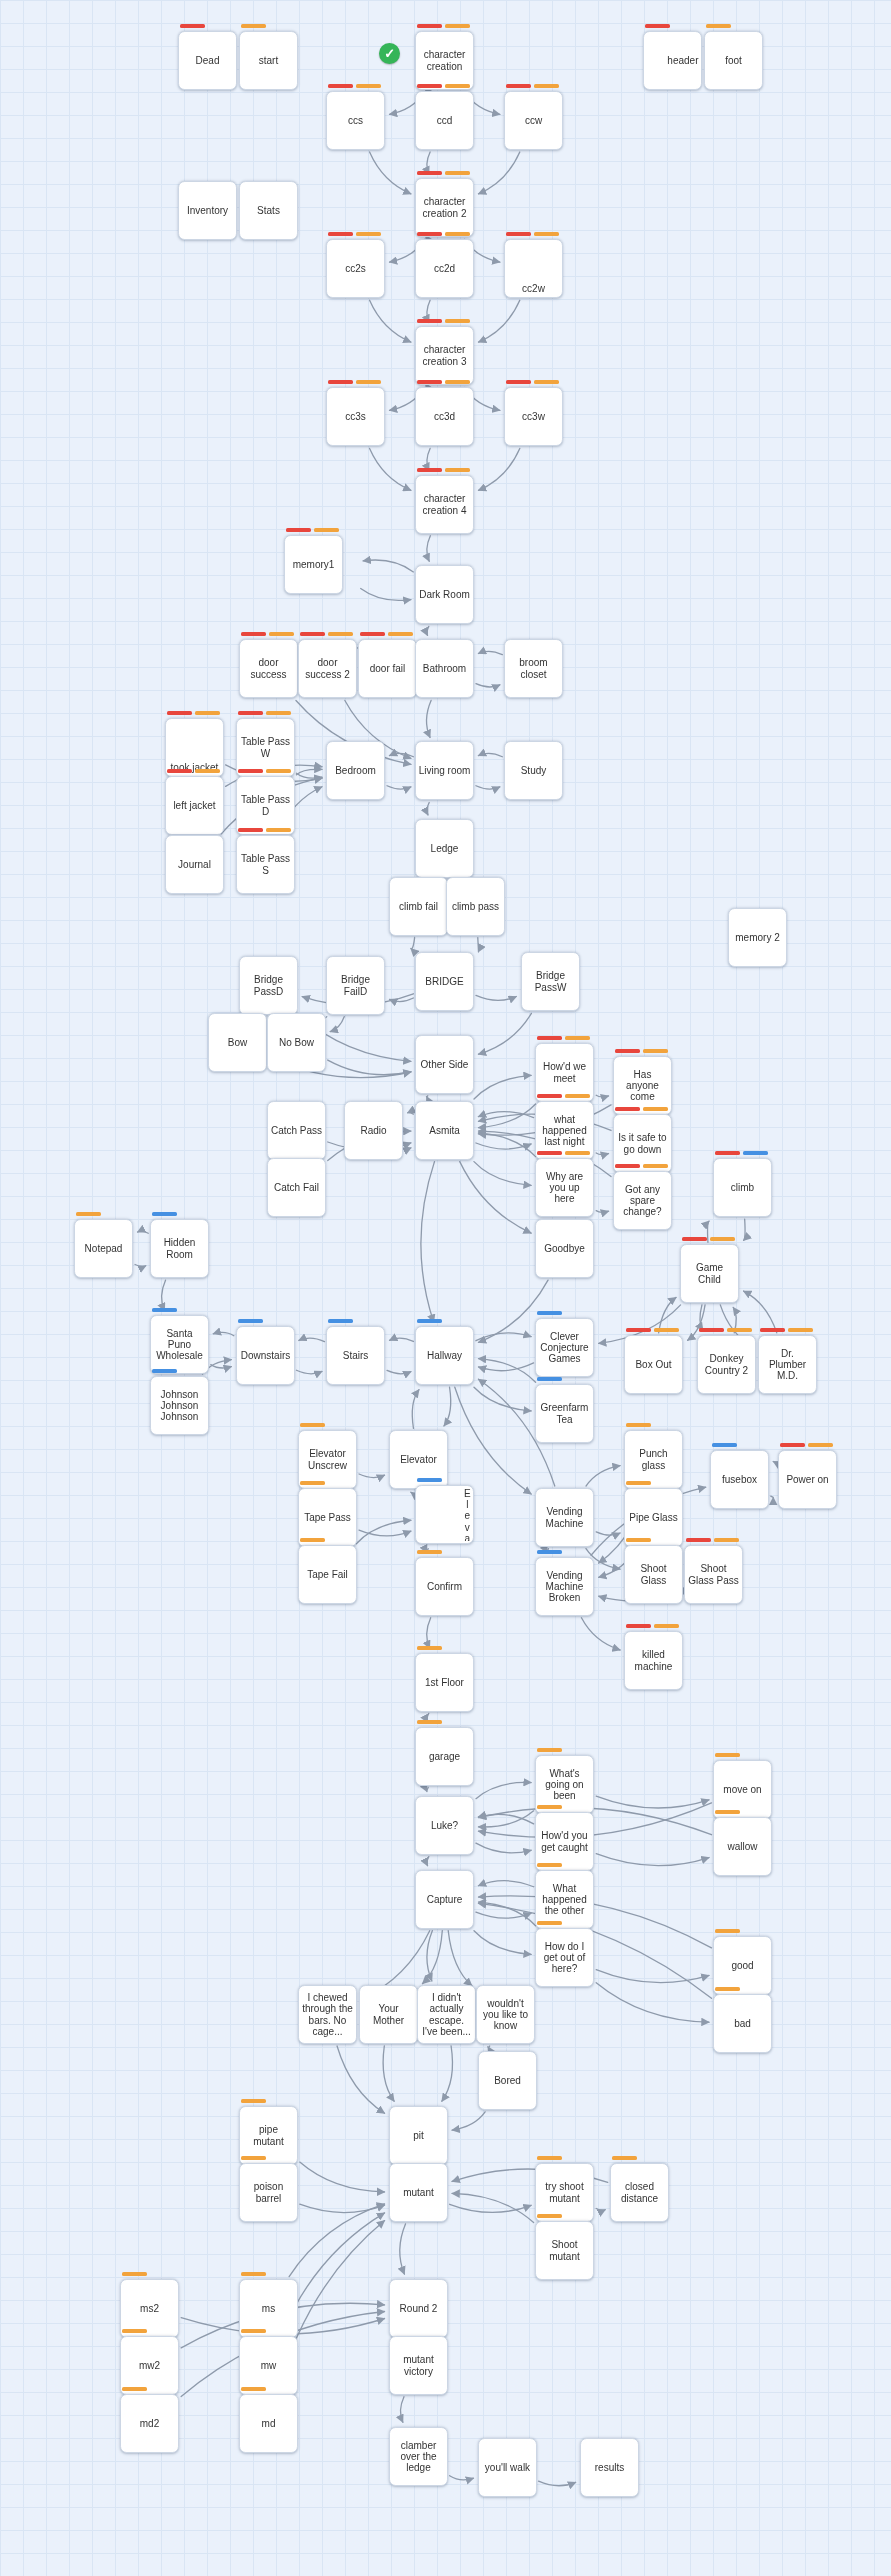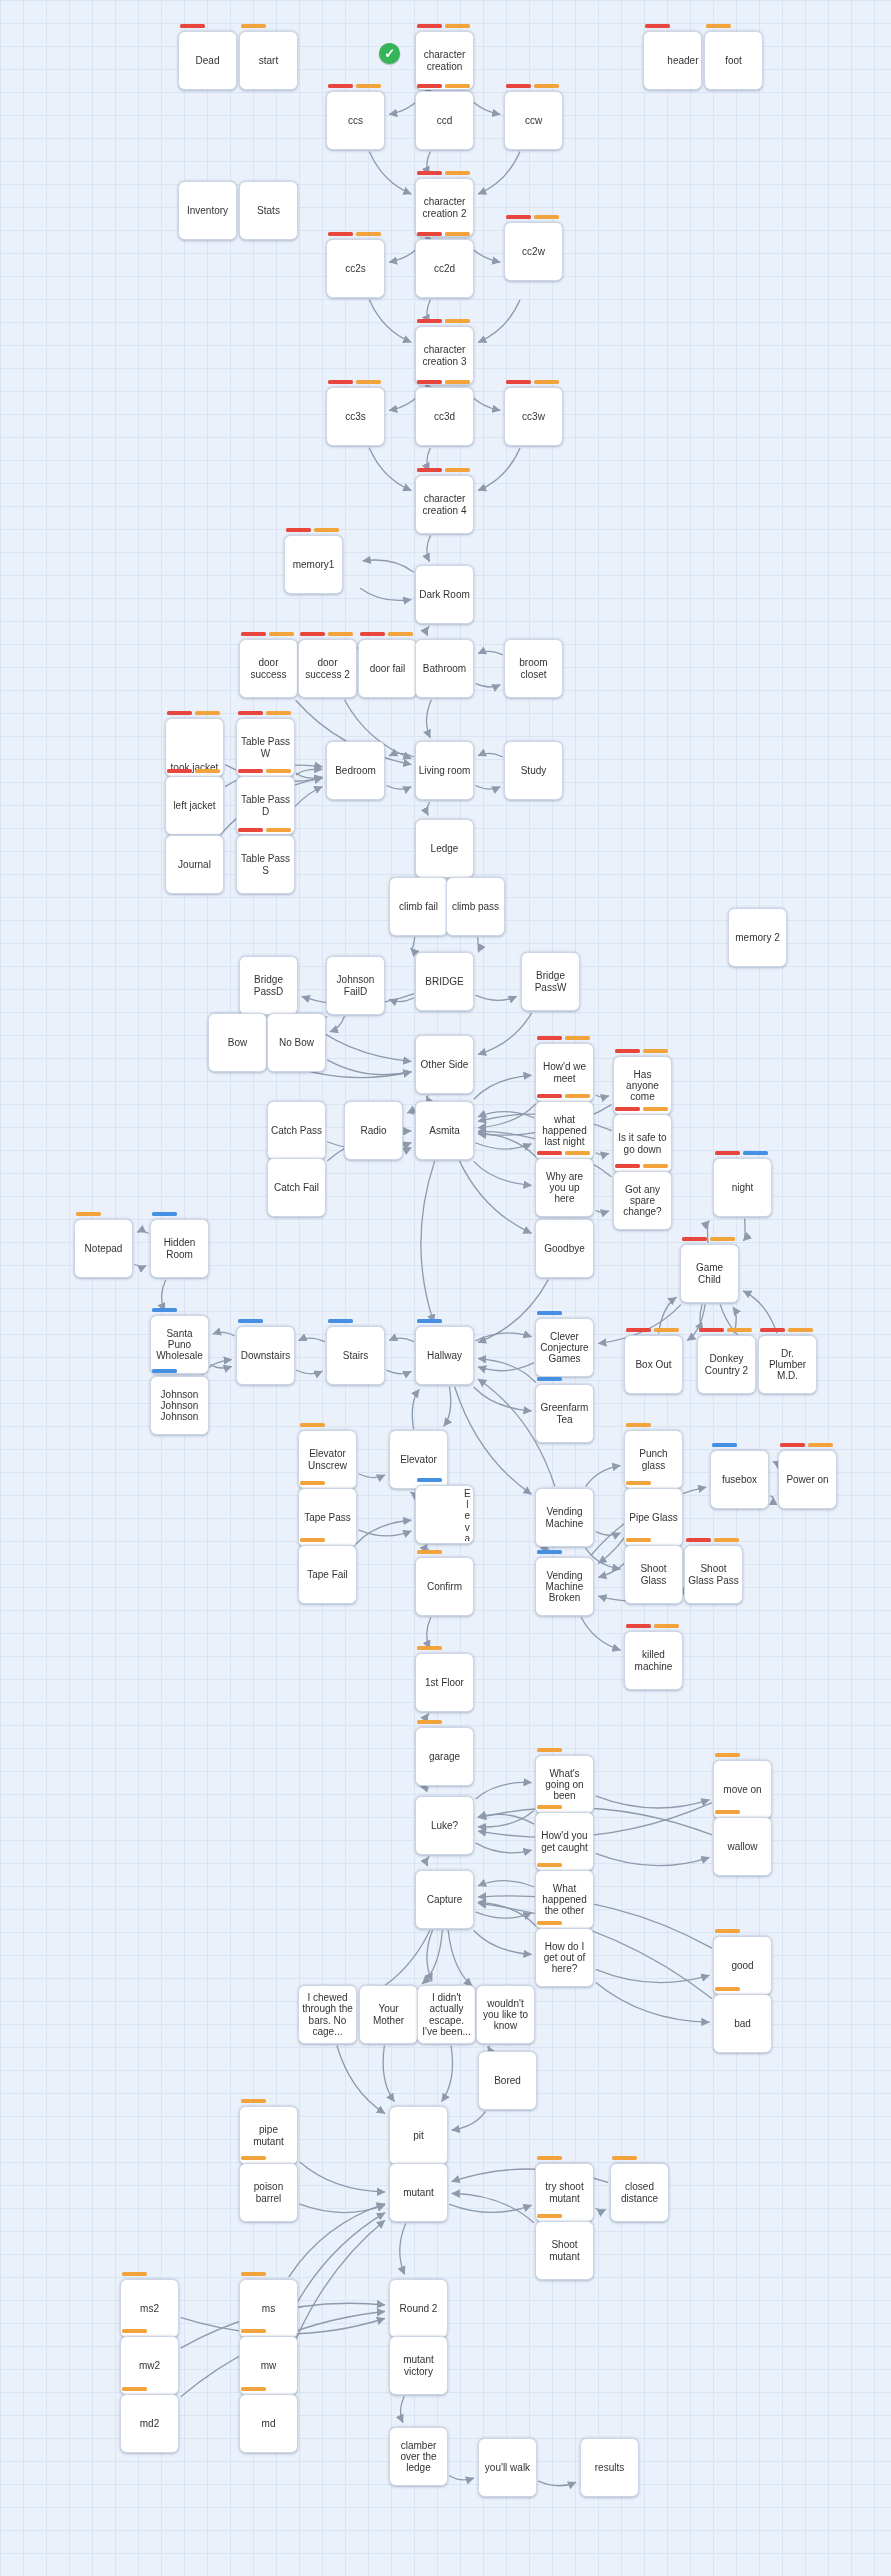--- a/index.html
+++ b/index.html
@@ -277,21 +277,21 @@
         </div>
         <div class="label" style="color: rgb(51, 51, 51);">cc2s</div>
       </div>
       <div class="node" style="left: 415px; top: 239px; background: rgb(255, 255, 255); border-color: rgb(204, 214, 228);">
         <div class="tags">
           <span class="tag" style="background: rgb(232, 70, 60);"></span>
           <span class="tag" style="background: rgb(242, 163, 60);"></span>
         </div>
         <div class="label" style="color: rgb(51, 51, 51);">cc2d</div>
       </div>
-      <div class="node" style="left: 504px; top: 222px; background: rgb(255, 255, 255); border-color: rgb(204, 214, 228);">
+      <div class="node" style="left: 504px; top: 239px; background: rgb(255, 255, 255); border-color: rgb(204, 214, 228); align-items: flex-end;">
         <div class="tags">
           <span class="tag" style="background: rgb(232, 70, 60);"></span>
           <span class="tag" style="background: rgb(242, 163, 60);"></span>
         </div>
         <div class="label" style="color: rgb(51, 51, 51);">cc2w</div>
       </div>
       <div class="node" style="left: 415px; top: 326px; background: rgb(255, 255, 255); border-color: rgb(204, 214, 228);">
         <div class="tags">
           <span class="tag" style="background: rgb(232, 70, 60);"></span>
           <span class="tag" style="background: rgb(242, 163, 60);"></span>
@@ -419,21 +419,21 @@
       <div class="node" style="left: 446px; top: 877px; background: rgb(255, 255, 255); border-color: rgb(204, 214, 228);">
         <div class="label" style="color: rgb(51, 51, 51);">climb pass</div>
       </div>
       <div class="node" style="left: 728px; top: 908px; background: rgb(255, 255, 255); border-color: rgb(204, 214, 228);">
         <div class="label" style="color: rgb(51, 51, 51);">memory 2</div>
       </div>
       <div class="node" style="left: 239px; top: 956px; background: rgb(255, 255, 255); border-color: rgb(204, 214, 228);">
         <div class="label" style="color: rgb(51, 51, 51);">Bridge PassD</div>
       </div>
       <div class="node" style="left: 326px; top: 956px; background: rgb(255, 255, 255); border-color: rgb(204, 214, 228);">
-        <div class="label" style="color: rgb(51, 51, 51);">Johnson FailD</div>
+        <div class="label" style="color: rgb(51, 51, 51);">Bridge FailD</div>
       </div>
       <div class="node" style="left: 415px; top: 952px; background: rgb(255, 255, 255); border-color: rgb(204, 214, 228);">
         <div class="label" style="color: rgb(51, 51, 51);">BRIDGE</div>
       </div>
       <div class="node" style="left: 521px; top: 952px; background: rgb(255, 255, 255); border-color: rgb(204, 214, 228);">
         <div class="label" style="color: rgb(51, 51, 51);">Bridge PassW</div>
       </div>
       <div class="node" style="left: 208px; top: 1013px; background: rgb(255, 255, 255); border-color: rgb(204, 214, 228);">
         <div class="label" style="color: rgb(51, 51, 51);">Bow</div>
       </div>
@@ -495,21 +495,21 @@
           <span class="tag" style="background: rgb(232, 70, 60);"></span>
           <span class="tag" style="background: rgb(242, 163, 60);"></span>
         </div>
         <div class="label" style="color: rgb(51, 51, 51);">Got any spare change?</div>
       </div>
       <div class="node" style="left: 713px; top: 1158px; background: rgb(255, 255, 255); border-color: rgb(204, 214, 228);">
         <div class="tags">
           <span class="tag" style="background: rgb(232, 70, 60);"></span>
           <span class="tag" style="background: rgb(69, 144, 226);"></span>
         </div>
-        <div class="label" style="color: rgb(51, 51, 51);">night</div>
+        <div class="label" style="color: rgb(51, 51, 51);">climb</div>
       </div>
       <div class="node" style="left: 74px; top: 1219px; background: rgb(255, 255, 255); border-color: rgb(204, 214, 228);">
         <div class="tags">
           <span class="tag" style="background: rgb(242, 163, 60);"></span>
         </div>
         <div class="label" style="color: rgb(51, 51, 51);">Notepad</div>
       </div>
       <div class="node" style="left: 150px; top: 1219px; background: rgb(255, 255, 255); border-color: rgb(204, 214, 228);">
         <div class="tags">
           <span class="tag" style="background: rgb(69, 144, 226);"></span>

